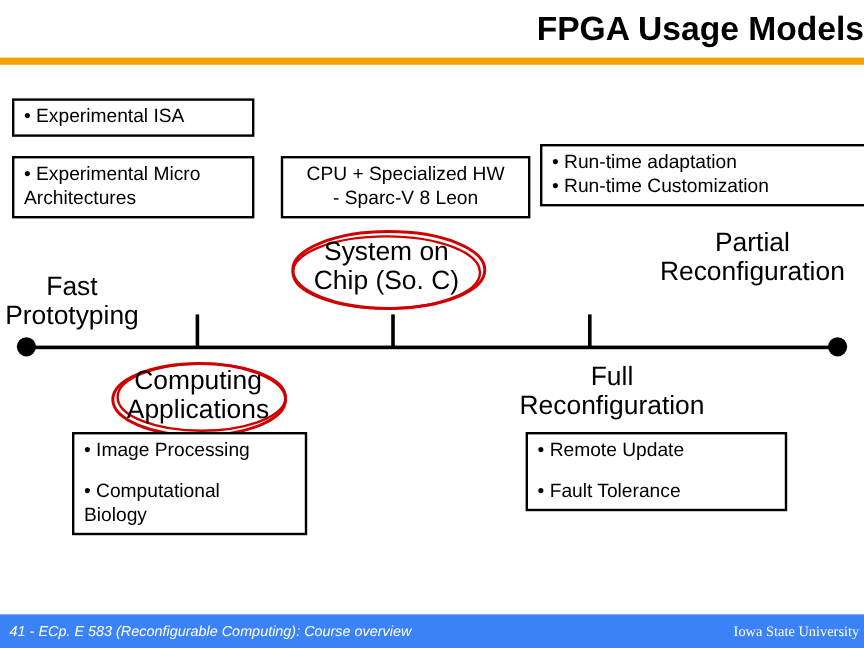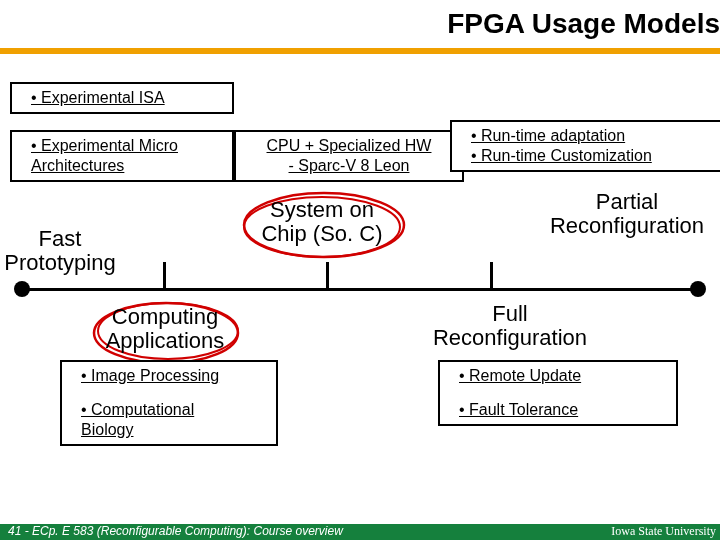--- a/index.html
+++ b/index.html
@@ -27,23 +27,22 @@
     left: 0;
     right: 0;
     height: 6px;
     background: #f0a000;
   }
   .box {
     position: absolute;
     border: 2px solid #000;
     background: #fff;
     font-size: 16px;
-    padding: 4px 19px;
+    padding: 4px 8px;
     line-height: 1.25;
-    text-decoration: underline;
   }
   .box-top-left-a   { left: 10px;  top: 82px;  width: 182px; }
   .box-top-left-b   { left: 10px;  top: 130px; width: 182px; }
   .box-top-mid      { left: 234px; top: 130px; width: 188px; text-align: center; }
   .box-top-right    { left: 450px; top: 120px; width: 268px; }
   .box-bottom-left  { left: 60px;  top: 360px; width: 176px; }
   .box-bottom-right { left: 438px; top: 360px; width: 198px; }
 
   .free-label {
     position: absolute;
@@ -89,26 +88,27 @@
     background: #000;
     top: 262px;
   }
   .tick-1 { left: 163px; }
   .tick-2 { left: 326px; }
   .tick-3 { left: 490px; }
 
   .footer {
     position: absolute;
     left: 0; right: 0; bottom: 0;
-    height: 16px;
-    background: #15803d;
+    height: 28px;
+    background: #3b82f6;
     color: #fff;
     font-size: 12px;
     font-style: italic;
     display: flex;
+    align-items: center;
   }
   .footer-left  { flex: 1; padding-left: 8px; }
   .footer-right { padding-right: 4px; font-family: "Times New Roman", serif; font-style: normal; }
 </style>
 </head>
 <body>
 
 <div class="title">FPGA Usage Models</div>
 <div class="title-underline"></div>
 

